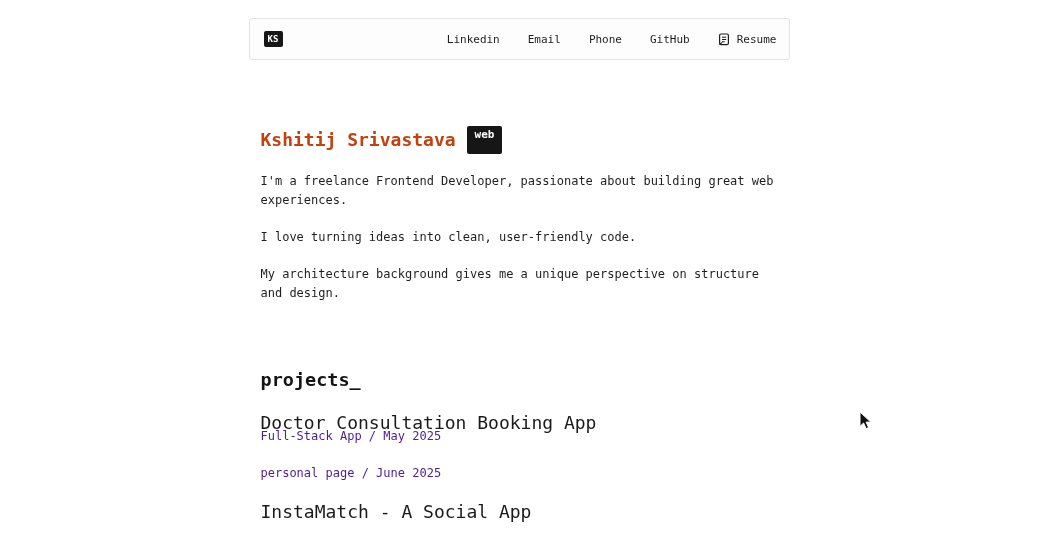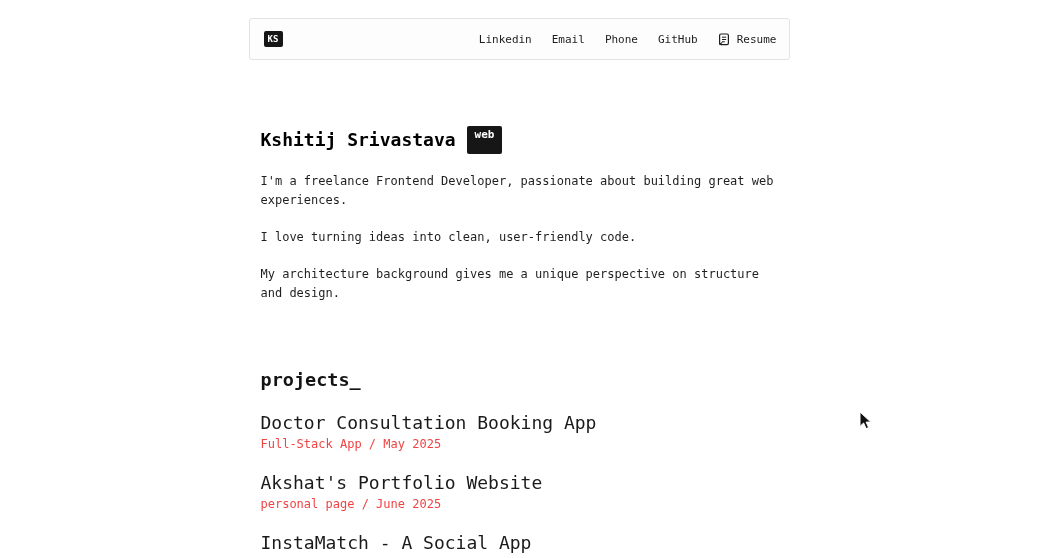--- a/index.html
+++ b/index.html
@@ -25,35 +25,35 @@
   }
   .logo-badge {
     width: 19px; height: 16px;
     background: #161616;
     color: #ffffff;
     font-size: 9px; font-weight: bold;
     display: flex; align-items: center; justify-content: center;
     border-radius: 2px;
     cursor: pointer;
   }
-  .nav-links { display: flex; align-items: center; gap: 20px; }
+  .nav-links { display: flex; align-items: center; gap: 28px; }
   .nav-link {
     font-size: 11px;
     color: #1d1d1d;
     text-decoration: none;
     display: flex; align-items: center; gap: 7px;
     cursor: pointer;
     white-space: nowrap;
   }
   .nav-link svg { display: block; }
 
   
   main { padding-left: 12px; }
   .hero-title-row { margin-top: 66px; display: flex; align-items: center; gap: 11px; }
-  h1 { font-size: 18px; font-weight: bold; color: #000000; line-height: 21px; }
+  h1 { font-size: 18px; font-weight: bold; color: #c2410c; line-height: 21px; }
   .web-badge {
     background: #161616; color: #ffffff;
     font-size: 11px; font-weight: bold;
     padding: 3px 8px 12px;
     border-radius: 2px;
     line-height: 1.15;
   }
   .hero p {
     font-size: 12px;
     line-height: 19px;
@@ -62,21 +62,21 @@
     margin-top: 18px;
   }
   .hero p:first-of-type { }
 
   h2 { margin-top: 66px; font-size: 18.5px; font-weight: bold; color: #141414; line-height: 22px; }
 
   .projects-list { margin-top: 24px; }
   .project { cursor: pointer; }
   .project + .project { margin-top: 24px; }
   .project-title { font-size: 18px; color: #1a1a1a; line-height: 15px; }
-  .project-meta { font-size: 12px; color: #ef4444; line-height: 13px; margin-top: 8px; }
+  .project-meta { font-size: 12px; color: #4c1d95; line-height: 13px; margin-top: 0; }
   .project-meta:empty { display: none; }
 
   
   .mouse-cursor { position: absolute; left: 859px; top: 411px; pointer-events: none; }
 </style>
 </head>
 <body>
 
 <div class="container">
 
@@ -122,21 +122,20 @@
     </div>
 
     <h2>projects_</h2>
     <div class="projects-list">
   <div class="project">
     <div class="project-title">Doctor Consultation Booking App</div>
     <div class="project-meta">Full-Stack App / May 2025</div>
   </div>
 
   <div class="project">
-    <div class="project-title">Akshat's Portfolio Website</div>
     <div class="project-meta">personal page / June 2025</div>
   </div>
 
   <div class="project">
     <div class="project-title">InstaMatch - A Social App</div>
 
   </div>
 </div>
   </main>
 

